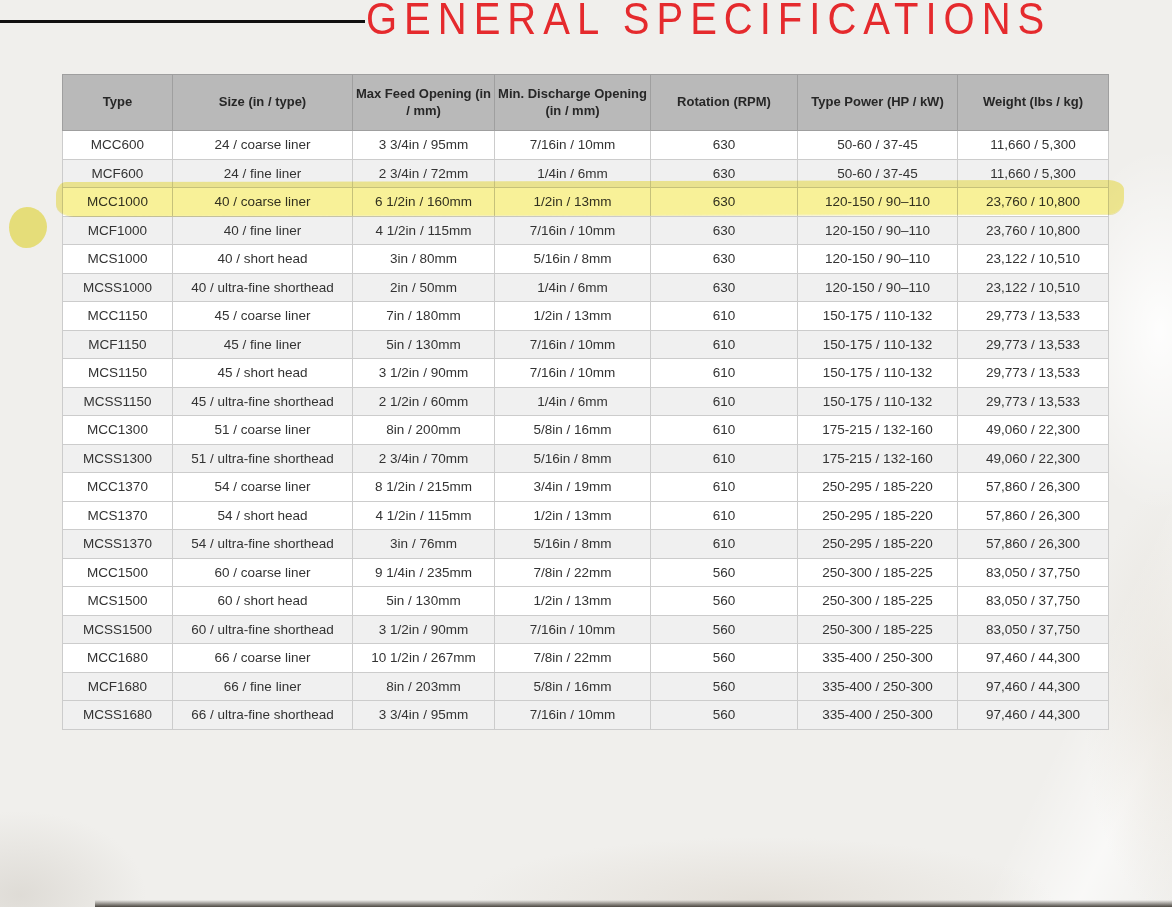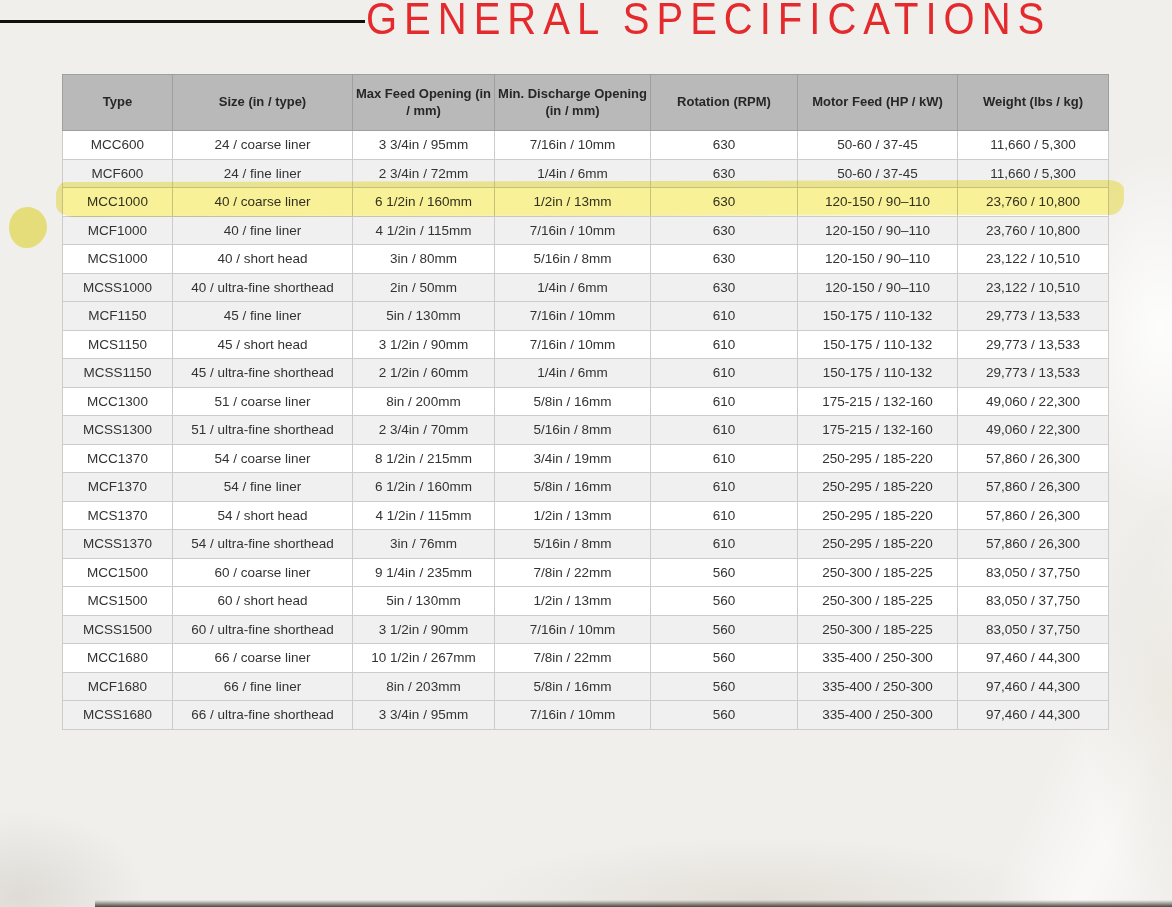--- a/index.html
+++ b/index.html
@@ -92,21 +92,21 @@
       <col style="width: 160px;">
       <col style="width: 151px;">
     </colgroup>
   <thead>
     <tr>
         <th>Type</th>
         <th>Size (in / type)</th>
         <th>Max Feed Opening (in / mm)</th>
         <th>Min. Discharge Opening (in / mm)</th>
         <th>Rotation (RPM)</th>
-        <th>Motor Feed (HP / kW)</th>
+        <th>Type Power (HP / kW)</th>
         <th>Weight (lbs / kg)</th>
       </tr>
   </thead>
   <tbody>
       <tr class="odd">
         <td>MCC600</td>
         <td>24 / coarse liner</td>
         <td>3 3/4in / 95mm</td>
         <td>7/16in / 10mm</td>
         <td>630</td>
@@ -151,20 +151,29 @@
       </tr>
       <tr class="even">
         <td>MCSS1000</td>
         <td>40 / ultra-fine shorthead</td>
         <td>2in / 50mm</td>
         <td>1/4in / 6mm</td>
         <td>630</td>
         <td>120-150 / 90–110</td>
         <td>23,122 / 10,510</td>
       </tr>
+      <tr class="odd">
+        <td>MCC1150</td>
+        <td>45 / coarse liner</td>
+        <td>7in / 180mm</td>
+        <td>1/2in / 13mm</td>
+        <td>610</td>
+        <td>150-175 / 110-132</td>
+        <td>29,773 / 13,533</td>
+      </tr>
       <tr class="even">
         <td>MCF1150</td>
         <td>45 / fine liner</td>
         <td>5in / 130mm</td>
         <td>7/16in / 10mm</td>
         <td>610</td>
         <td>150-175 / 110-132</td>
         <td>29,773 / 13,533</td>
       </tr>
       <tr class="odd">
@@ -205,29 +214,20 @@
       </tr>
       <tr class="odd">
         <td>MCC1370</td>
         <td>54 / coarse liner</td>
         <td>8 1/2in / 215mm</td>
         <td>3/4in / 19mm</td>
         <td>610</td>
         <td>250-295 / 185-220</td>
         <td>57,860 / 26,300</td>
       </tr>
-      <tr class="even">
-        <td>MCF1370</td>
-        <td>54 / fine liner</td>
-        <td>6 1/2in / 160mm</td>
-        <td>5/8in / 16mm</td>
-        <td>610</td>
-        <td>250-295 / 185-220</td>
-        <td>57,860 / 26,300</td>
-      </tr>
       <tr class="odd">
         <td>MCS1370</td>
         <td>54 / short head</td>
         <td>4 1/2in / 115mm</td>
         <td>1/2in / 13mm</td>
         <td>610</td>
         <td>250-295 / 185-220</td>
         <td>57,860 / 26,300</td>
       </tr>
       <tr class="even">

